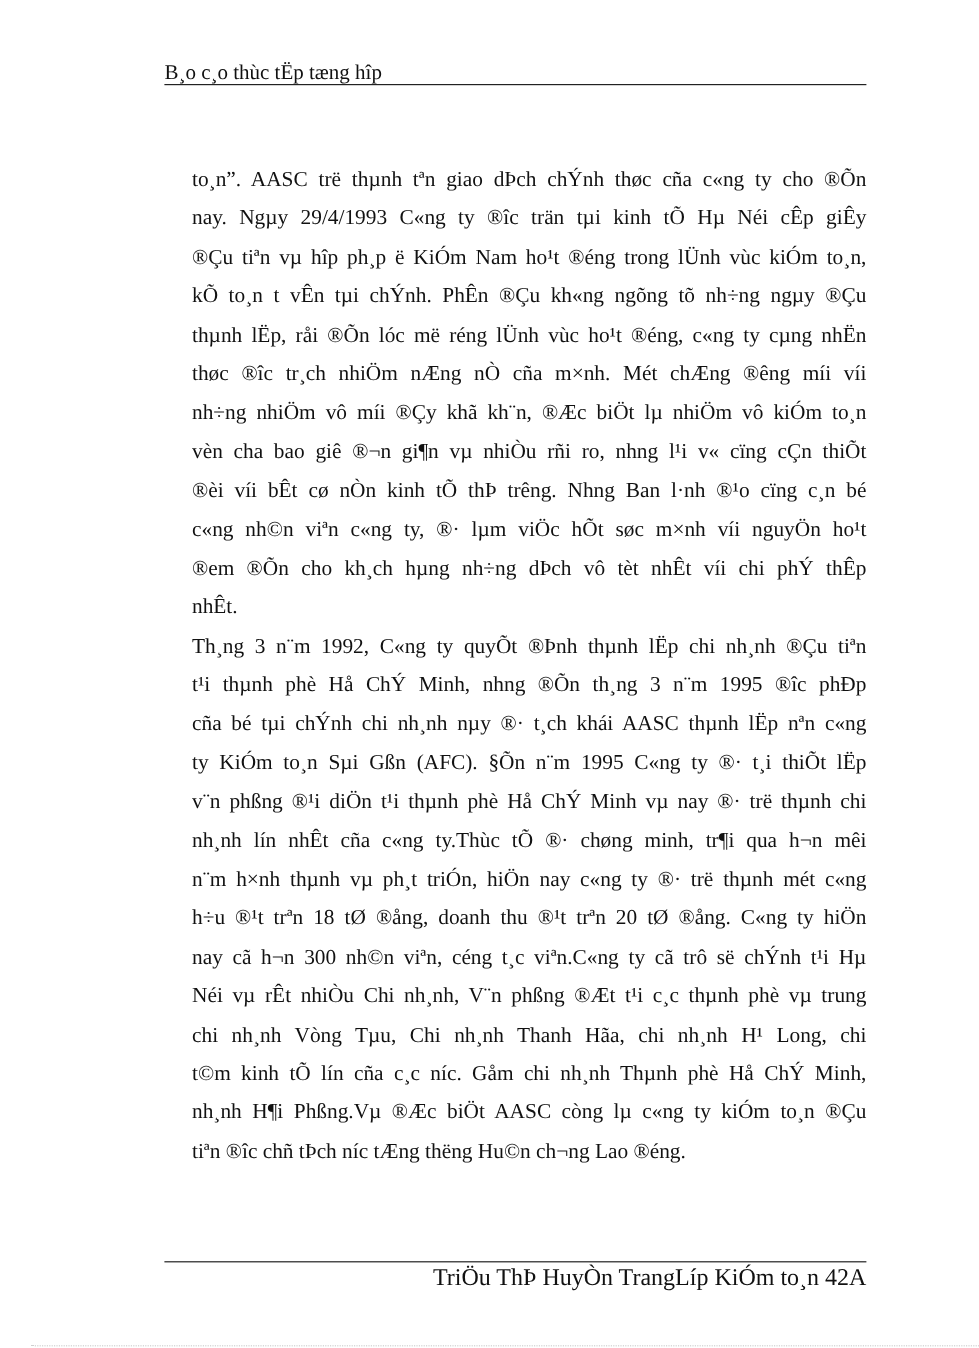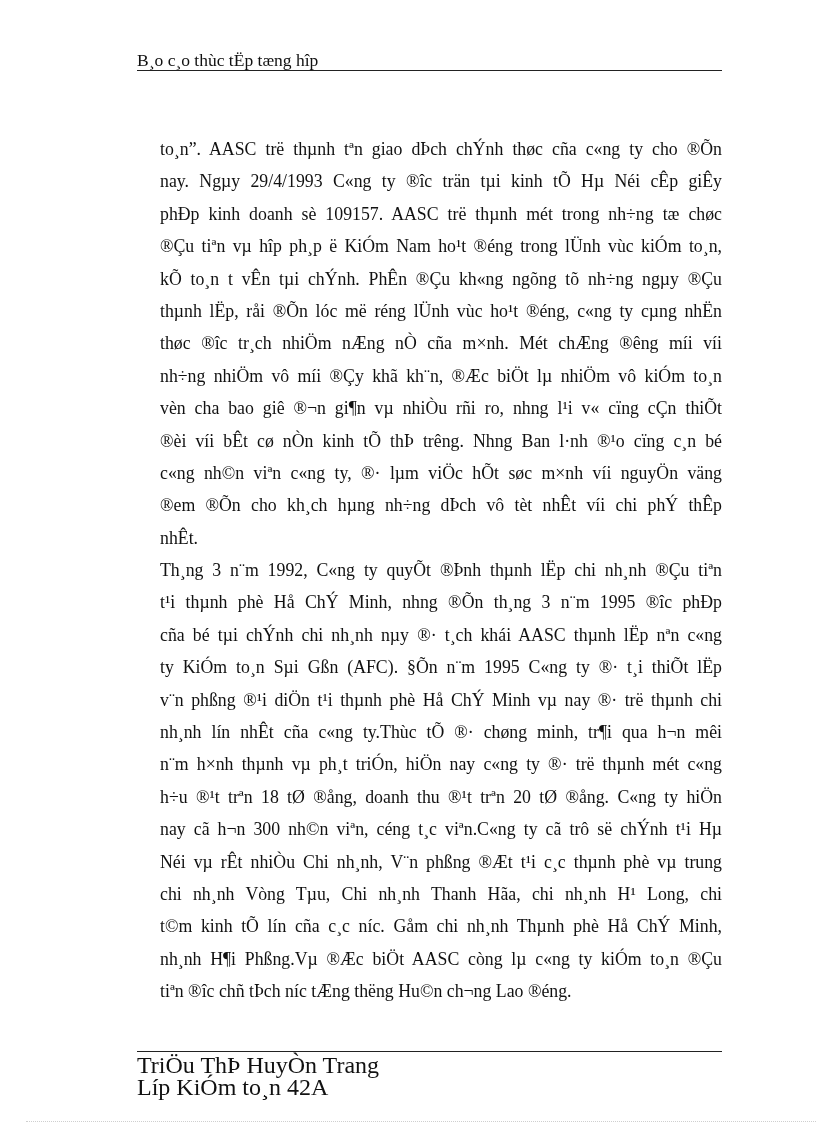--- a/index.html
+++ b/index.html
@@ -9,46 +9,45 @@
             font-size: 17.5px; line-height: 22px; }
   .header-rule { position: absolute; left: 137px; top: 70px; width: 585px;
                  border-top: 1px solid #222; }
   .body { position: absolute; left: 160px; top: 133px; width: 562px; }
   .line { font-size: 17.8px; line-height: 32.4px; height: 32.4px;
           white-space: nowrap; text-align: justify; text-align-last: justify; }
   .line.last { text-align-last: left; }
   .footer-rule { position: absolute; left: 137px; top: 1051px; width: 585px;
                  border-top: 1px solid #222; }
   .footer { position: absolute; left: 137px; top: 1054px; width: 585px;
-            font-size: 24px; line-height: 22px; display: flex;
-            justify-content: space-between; flex-direction: column; }
+            font-size: 20px; line-height: 22px; display: flex;
+            justify-content: flex-end; }
   .page-edge { position: absolute; left: 26px; top: 1121px; width: 790px;
                border-top: 1px dotted #cfcfcf; }
 </style>
 </head>
 <body>
 
 <div class="header">
   <span>B¸o c¸o thùc tËp tæng hîp</span>
 </div>
 <div class="header-rule"></div>
 
 <div class="body">
   <div>
     <div class="line">to¸n”. AASC trë thµnh tªn giao dÞch chÝnh thøc cña c«ng ty cho ®Õn</div>
     <div class="line">nay. Ngµy 29/4/1993 C«ng ty ®îc  trän tµi kinh tÕ Hµ Néi cÊp giÊy</div>
-    <div class="line">phÐp kinh doanh sè 109157. AASC  trë thµnh mét trong nh÷ng tæ chøc</div>
     <div class="line">®Çu tiªn vµ hîp ph¸p ë KiÓm Nam ho¹t ®éng trong lÜnh vùc kiÓm to¸n,</div>
     <div class="line">kÕ to¸n t  vÊn tµi chÝnh. PhÊn ®Çu kh«ng ngõng tõ nh÷ng ngµy ®Çu</div>
     <div class="line">thµnh lËp, råi ®Õn lóc më réng lÜnh vùc ho¹t ®éng, c«ng ty cµng nhËn</div>
     <div class="line">thøc ®îc  tr¸ch nhiÖm nÆng nÒ cña m×nh. Mét chÆng ®êng  míi víi</div>
     <div class="line">nh÷ng nhiÖm vô míi ®Çy khã kh¨n, ®Æc biÖt lµ nhiÖm vô kiÓm to¸n</div>
     <div class="line">vèn cha  bao giê ®¬n gi¶n vµ nhiÒu rñi ro, nhng  l¹i v« cïng cÇn thiÕt</div>
     <div class="line">®èi víi bÊt cø nÒn kinh tÕ thÞ trêng.  Nhng  Ban l·nh ®¹o cïng c¸n bé</div>
-    <div class="line">c«ng nh©n viªn c«ng ty, ®· lµm viÖc hÕt søc m×nh víi nguyÖn väng</div>
+    <div class="line">c«ng nh©n viªn c«ng ty, ®· lµm viÖc hÕt søc m×nh víi nguyÖn ho¹t</div>
     <div class="line">®em ®Õn cho kh¸ch hµng nh÷ng dÞch vô tèt nhÊt víi chi phÝ thÊp</div>
     <div class="line last">nhÊt.</div>
   </div>
   <div>
     <div class="line">Th¸ng 3 n¨m 1992, C«ng ty quyÕt ®Þnh thµnh lËp chi nh¸nh ®Çu tiªn</div>
     <div class="line">t¹i thµnh phè Hå ChÝ Minh, nhng  ®Õn th¸ng 3 n¨m 1995 ®îc  phÐp</div>
     <div class="line">cña bé tµi chÝnh chi nh¸nh nµy ®· t¸ch khái AASC thµnh lËp nªn c«ng</div>
     <div class="line">ty KiÓm to¸n Sµi Gßn (AFC). §Õn n¨m 1995 C«ng ty ®· t¸i thiÕt lËp</div>
     <div class="line">v¨n phßng ®¹i diÖn t¹i thµnh phè Hå ChÝ Minh vµ nay ®· trë thµnh chi</div>
     <div class="line">nh¸nh lín nhÊt cña c«ng ty.Thùc tÕ ®· chøng minh, tr¶i qua h¬n mêi</div>

